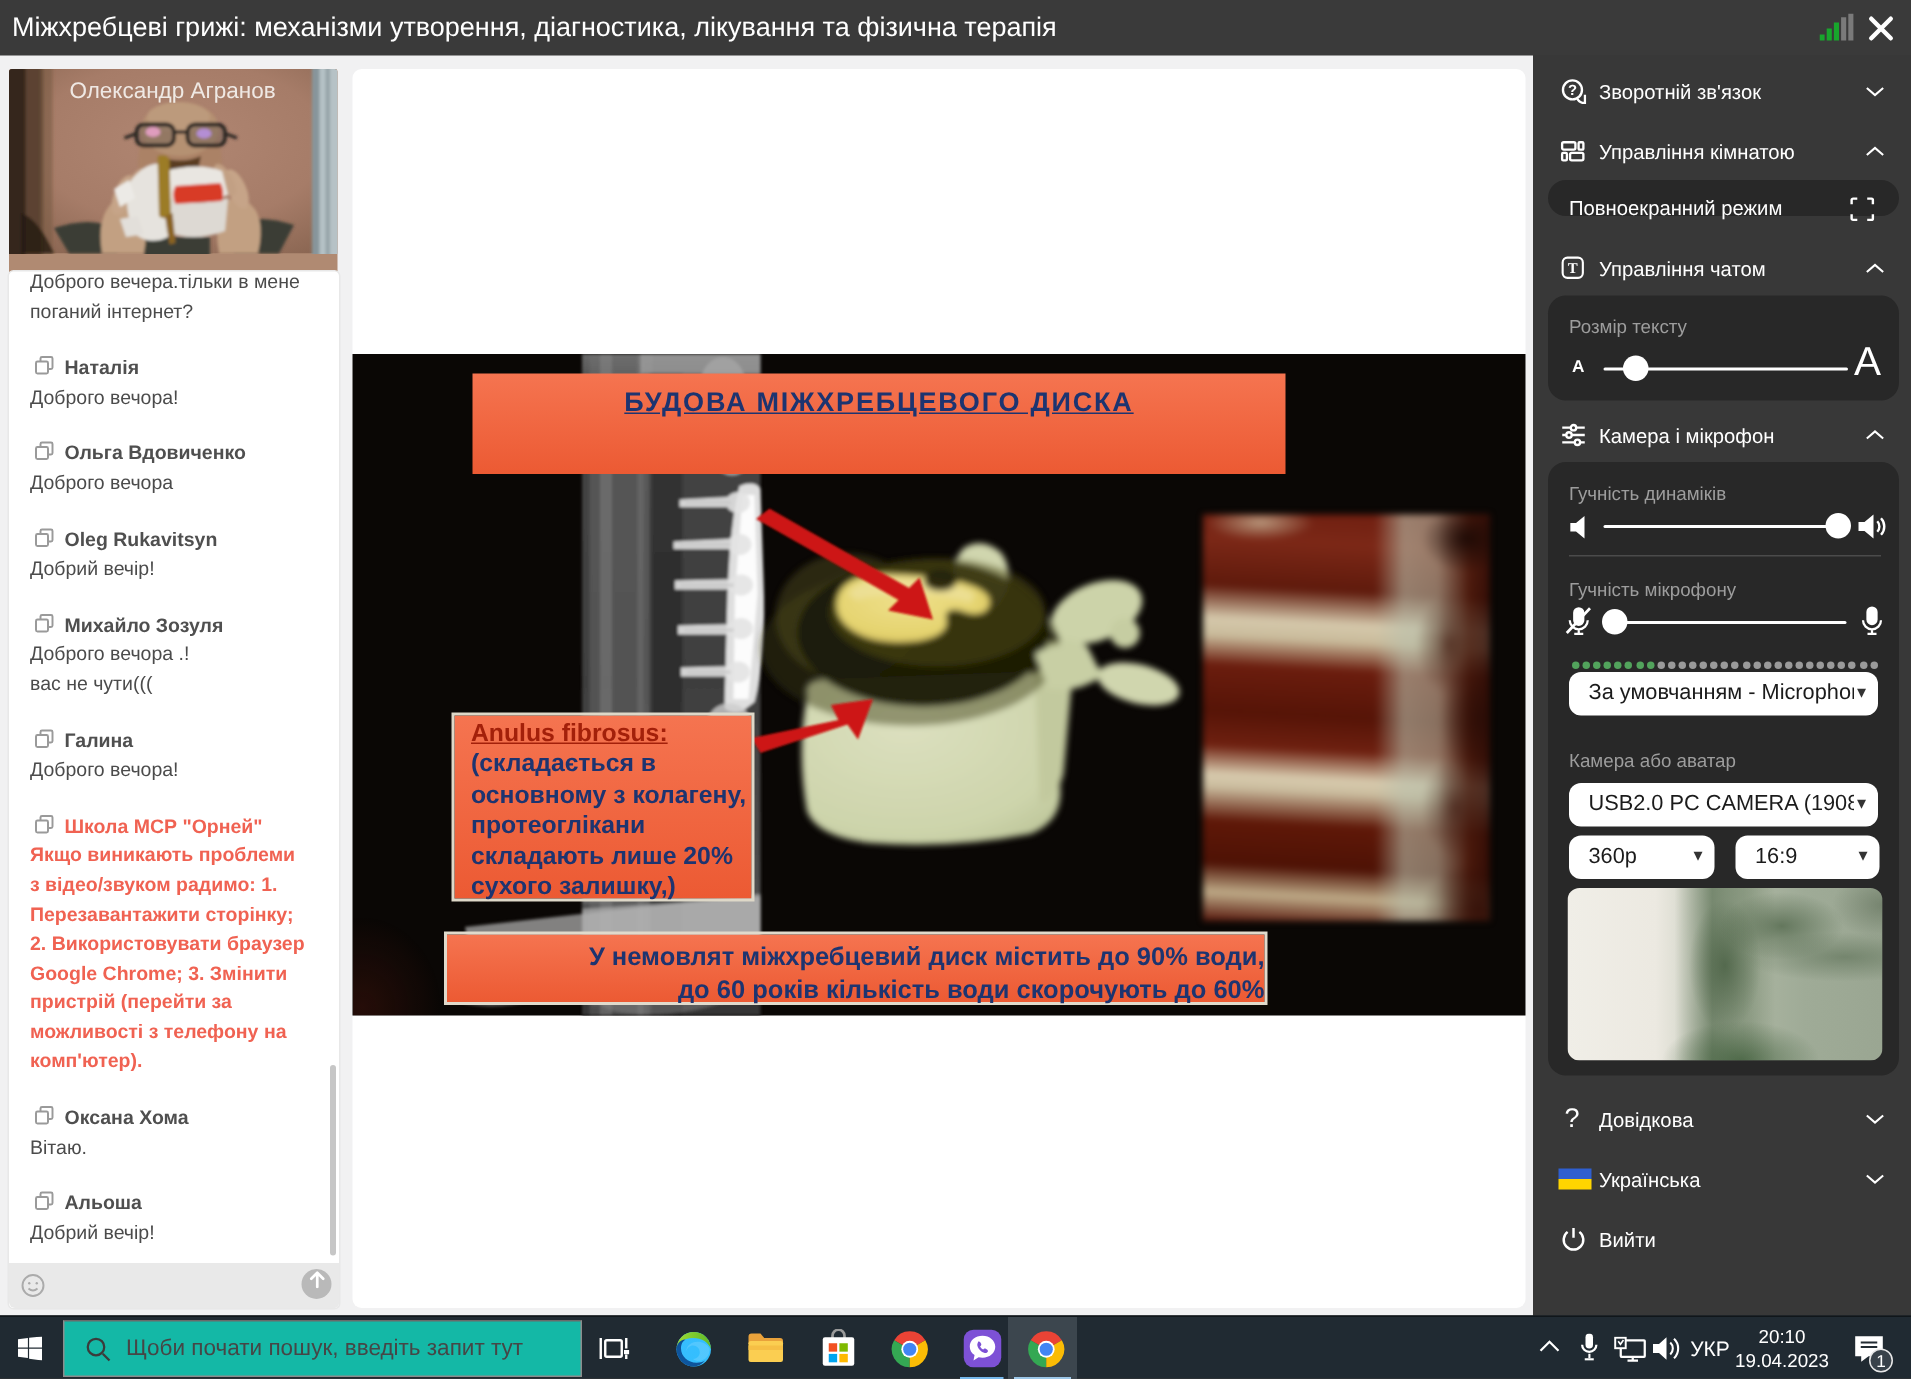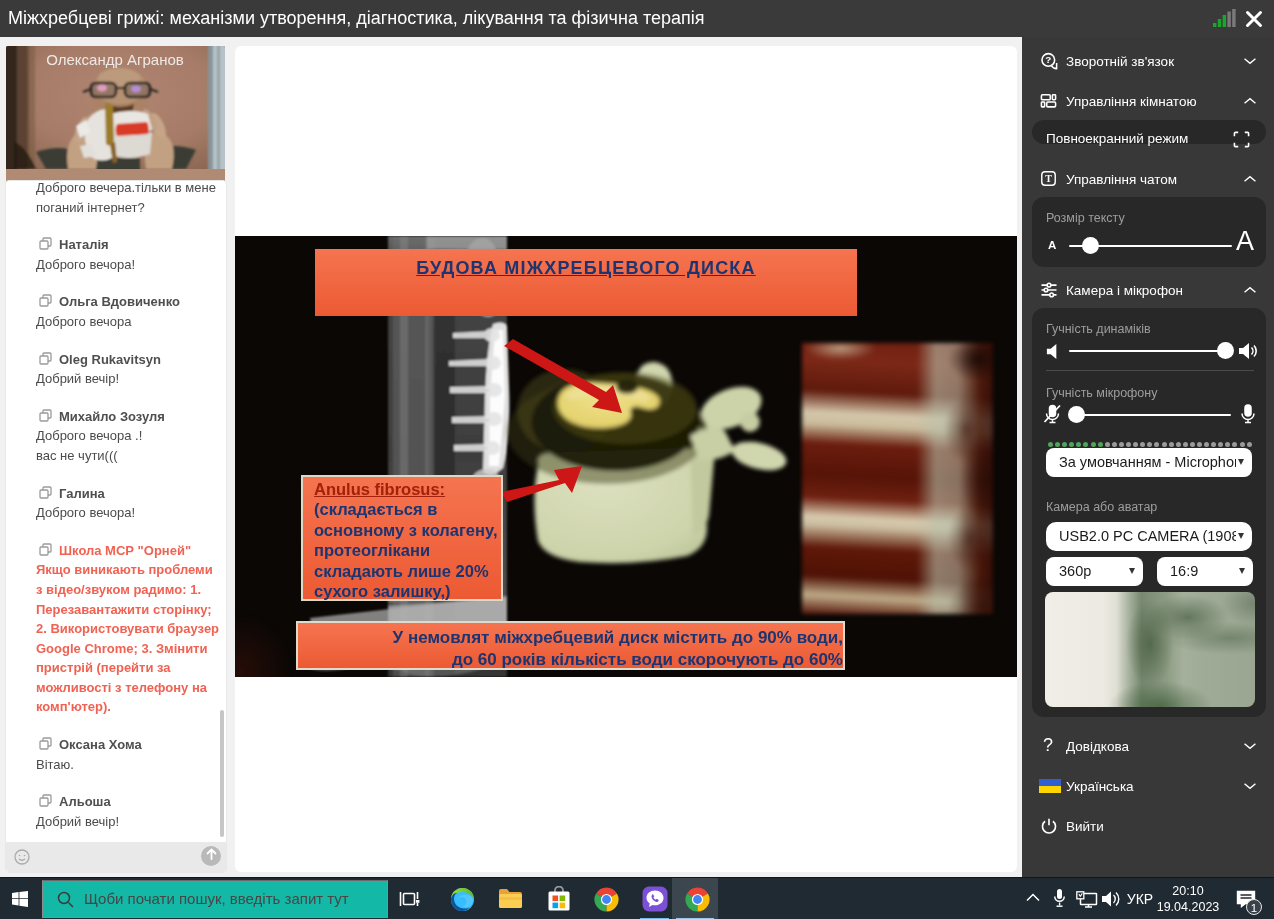--- a/index.html
+++ b/index.html
@@ -27,21 +27,21 @@
     radial-gradient(48px 16px at 20% 2%, rgba(200,178,148,.8), rgba(200,178,148,0) 75%),
     radial-gradient(40px 30px at 92% 6%, rgba(25,8,4,.9), rgba(25,8,4,0) 75%),
     radial-gradient(50px 40px at 96% 97%, rgba(50,14,6,.85), rgba(50,14,6,0) 75%),
     radial-gradient(35px 60px at 97% 50%, rgba(40,12,6,.8), rgba(40,12,6,0) 75%),
     radial-gradient(30px 45px at 86% 32%, rgba(60,18,8,.7), rgba(60,18,8,0) 75%),
     radial-gradient(30px 45px at 88% 72%, rgba(55,16,8,.65), rgba(55,16,8,0) 75%),
     linear-gradient(90deg, rgba(0,0,0,0) 0%, rgba(0,0,0,0) 60%, rgba(185,192,172,0.6) 70%, rgba(178,188,168,0.55) 82%, rgba(70,25,12,0.8) 93%, rgba(45,12,6,0.85) 100%),
     linear-gradient(183deg, #6e1e10 0%, #7c2817 9%, #5f1a0c 20%, #d5c8ab 28%, #c9bb9b 32%, #6b1d0e 39%, #561407 50%, #6e2010 58%, #d8cbae 65%, #cabc9e 68%, #5f1808 76%, #4e1205 86%, #bfab88 93%, #55150a 100%);
   filter: blur(2px);
 }
-#chatbody { position:absolute; left:16px; top:0; width:222px; padding:0 6px 0 14px; font-size:13px; line-height:19.6px; color:#4b4b4b; }
+#chatbody { position:absolute; left:0; top:0; width:222px; padding:0 6px 0 14px; font-size:13px; line-height:19.6px; color:#4b4b4b; }
 .cmsg { margin-bottom:18px; }
 .cname { font-weight:bold; color:#4f4f4f; margin-bottom:0px; }
 .cico { margin:0 7px -1px 3px; }
 .red { color:#f06252; font-weight:bold; }
 #chatscroll { position:absolute; right:2px; top:529px; width:4px; height:127px; background:#c6c6c6; border-radius:2px; }
 #chatinput { position:absolute; left:0; top:661px; width:222px; height:30px; background:#e9e9e9; border-radius:0 0 4px 4px; }
 #sendbtn { position:absolute; right:7px; top:4px; width:20px; height:20px; border-radius:50%; background:#b9b9b9; text-align:center; line-height:18px; }
 .srow { position:absolute; left:0; width:252px; height:24px; }
 .sicon { position:absolute; left:18px; top:3px; }
 .stext { position:absolute; left:44px; top:5px; font-size:13.5px; color:#fff; }
@@ -392,21 +392,21 @@
     <svg style="position:absolute; left:209px; top:96px;" width="14" height="20" viewBox="0 0 14 20" fill="none" stroke="#fff" stroke-width="1.5">
       <rect x="4" y="1" width="6" height="11" rx="3" fill="#fff"></rect>
       <path d="M1 9.5a6 6 0 0 0 12 0M7 15.5v3M4 18.5h6"></path>
     </svg>
     <div id="dots" style="position:absolute; left:16px; top:125px;"><i class="g"></i><i class="g"></i><i class="g"></i><i class="g"></i><i class="g"></i><i class="g"></i><i class="g"></i><i class="g"></i><i></i><i></i><i></i><i></i><i></i><i></i><i></i><i></i><i></i><i></i><i></i><i></i><i></i><i></i><i></i><i></i><i></i><i></i><i></i><i></i><i></i><i></i></div>
     <div class="ddl" style="left:14px; top:140px; width:206px;">
         <span>За умовчанням - Microphon</span>
         <span class="caret">▾</span>
       </div>
     <span class="slabel" style="left:14px; top:192px;">Камера або аватар</span>
-    <div class="ddl" style="left:14px; top:214px; width:206px;border-radius:10px;">
+    <div class="ddl" style="left:14px; top:214px; width:206px;">
         <span>USB2.0 PC CAMERA (1908</span>
         <span class="caret">▾</span>
       </div>
     <div class="ddl" style="left:14px; top:249px; width:97px;">
         <span>360p</span>
         <span class="caret">▾</span>
       </div>
     <div class="ddl" style="left:125px; top:249px; width:96px;">
         <span>16:9</span>
         <span class="caret">▾</span>

